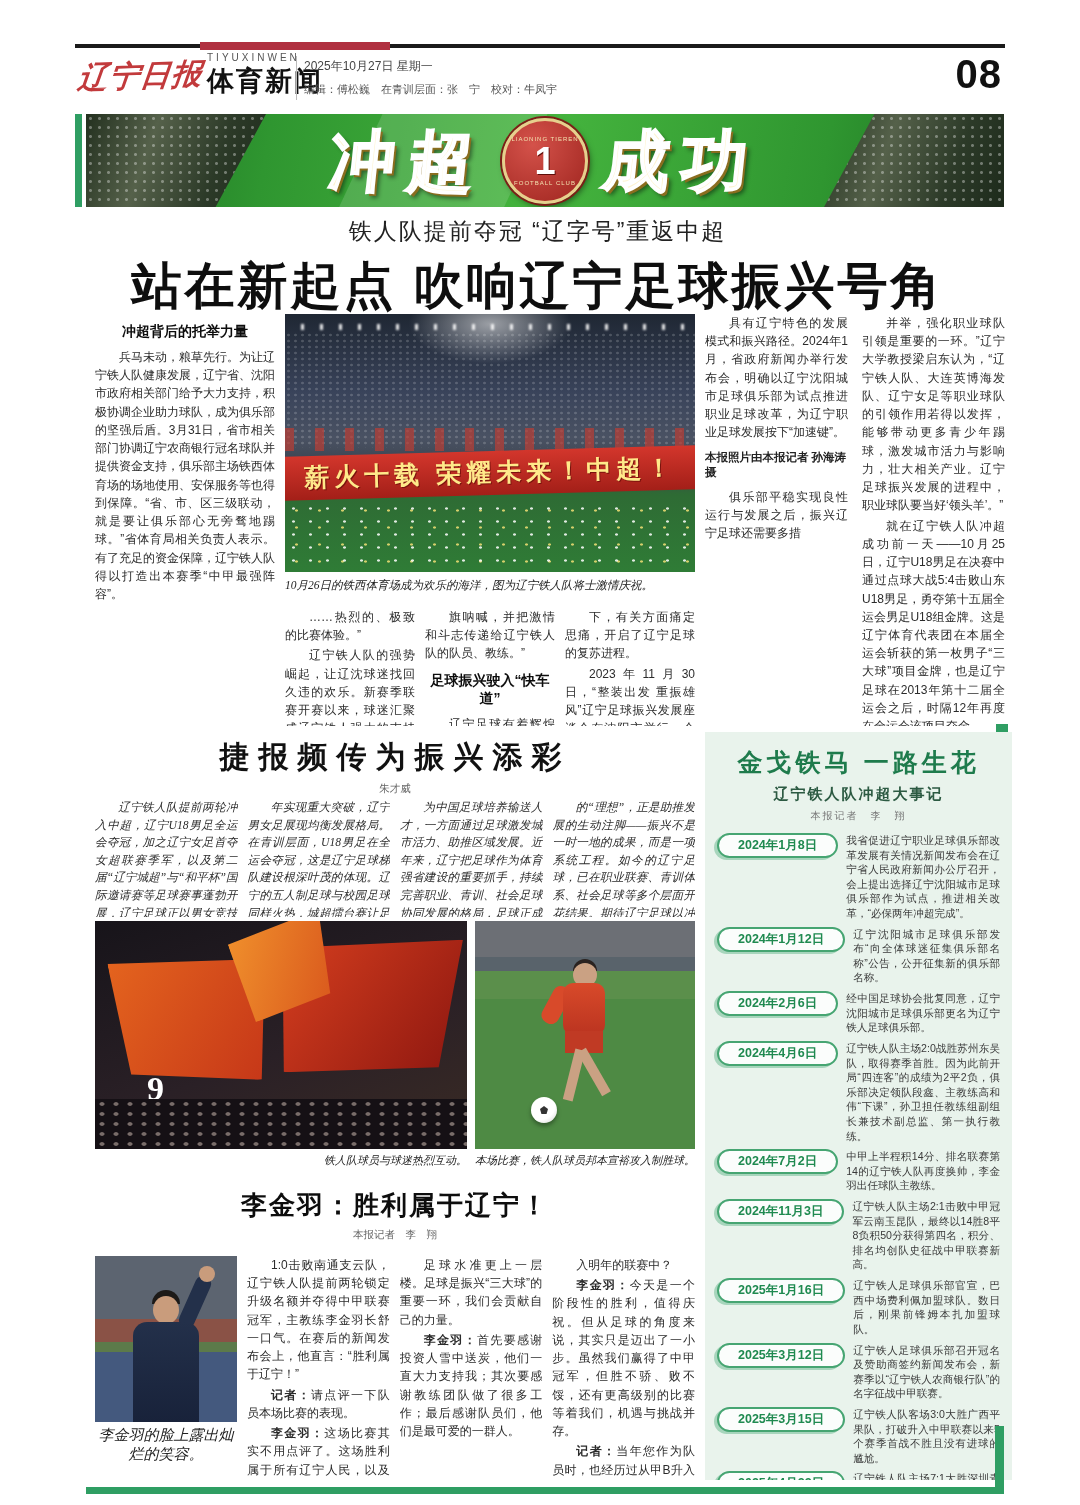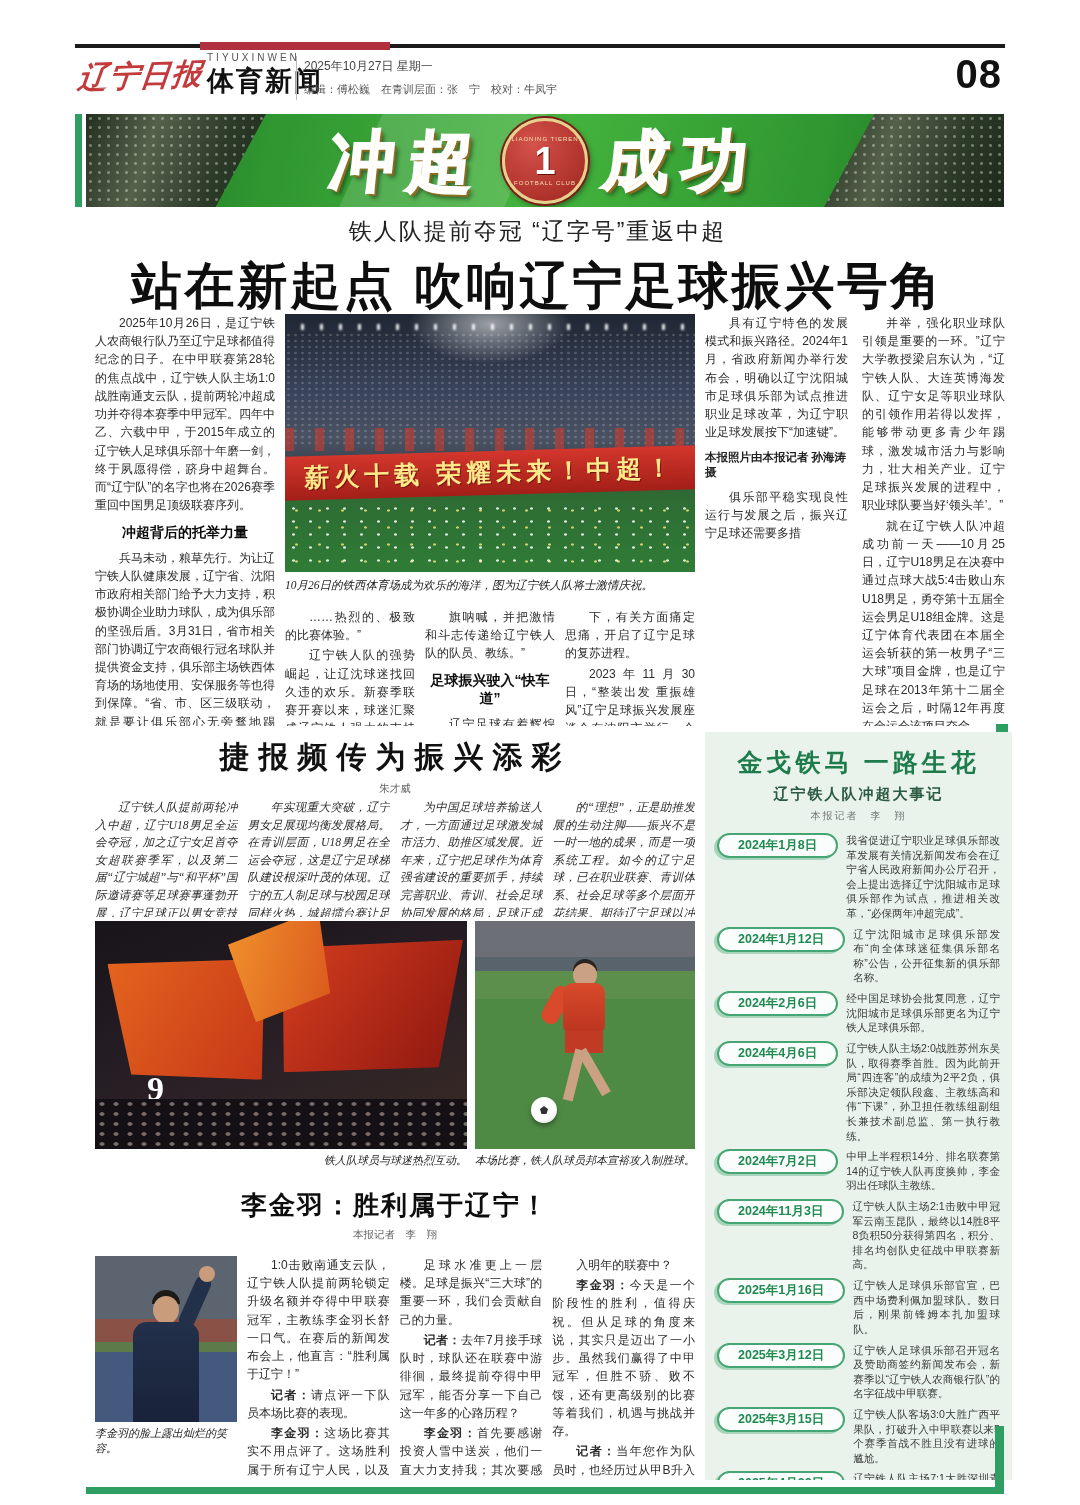--- a/index.html
+++ b/index.html
@@ -150,22 +150,22 @@
   .iv-byline { text-align:center; font-size:10.5px; color:#666; margin-top:5px; }
   .iv-photo { position:absolute; left:0; top:68px; width:142px; height:166px; overflow:hidden;
     background: linear-gradient(#5c6470 0 38%, #8a5246 38% 52%, #5c7a4a 52% 58%, #44597e 58% 100%); }
   .co-head { position:absolute; left:58px; top:40px; width:26px; height:28px; border-radius:50%; background:#c99c7c; }
   .co-hair { position:absolute; left:57px; top:34px; width:28px; height:14px; border-radius:14px 14px 0 0; background:#1d1a18; }
   .co-body { position:absolute; left:38px; top:66px; width:66px; height:100px; border-radius:14px 14px 0 0;
     background: linear-gradient(#23304a,#18223a); }
   .co-arm { position:absolute; left:92px; top:18px; width:16px; height:56px; border-radius:8px;
     background:#23304a; transform:rotate(24deg); }
   .co-fist { position:absolute; left:104px; top:10px; width:16px; height:16px; border-radius:50%; background:#c99c7c; }
-  .iv-photo-caption { position:absolute; left:0; top:238px; width:142px; text-align:left;
-    font-family:"Liberation Serif",serif; font-style:italic; font-size:11px; color:#222; }
+  .iv-photo-caption { position:absolute; left:0; top:238px; width:142px; text-align:center;
+    font-family:"Liberation Serif",serif; font-style:italic; font-size:15px; color:#222; }
   .iv-cols { position:absolute; left:152px; top:68px; width:448px; height:224px; display:flex; gap:10px; }
   .iv-cols .col { flex:1; }
   .iv-cols .body-p b { font-weight:bold; }
 
   
   .sidebar { position:absolute; left:705px; top:732px; width:307px; height:748px;
     background:#e9f3ec; padding:14px 12px 10px; overflow:hidden; }
   .sidebar-corner { position:absolute; left:996px; top:724px; width:12px; height:12px; background:#2f9e63; }
   .tl-title { text-align:center; font-size:25px; font-weight:900; letter-spacing:4px; color:#1e7b4c;
     font-family:"Liberation Serif",serif; }
@@ -213,21 +213,20 @@
   </div>
 
   <div class="headline-block">
     <div class="kicker">铁人队提前夺冠 “辽字号”重返中超</div>
     <div class="main-title">站在新起点 吹响辽宁足球振兴号角</div>
     <div class="byline">本报记者　李　翔</div>
   </div>
 
   <div class="lead">
     <div class="lead-left col">
-        <p class="body-p">2025年10月26日，是辽宁铁人农商银行队乃至辽宁足球都值得纪念的日子。在中甲联赛第28轮的焦点战中，辽宁铁人队主场1:0战胜南通支云队，提前两轮冲超成功并夺得本赛季中甲冠军。四年中乙、六载中甲，于2015年成立的辽宁铁人足球俱乐部十年磨一剑，终于夙愿得偿，跻身中超舞台。而“辽宁队”的名字也将在2026赛季重回中国男足顶级联赛序列。</p>
         <h4 class="col-subhead">冲超背后的托举力量</h4>
         <p class="body-p">兵马未动，粮草先行。为让辽宁铁人队健康发展，辽宁省、沈阳市政府相关部门给予大力支持，积极协调企业助力球队，成为俱乐部的坚强后盾。3月31日，省市相关部门协调辽宁农商银行冠名球队并提供资金支持，俱乐部主场铁西体育场的场地使用、安保服务等也得到保障。“省、市、区三级联动，就是要让俱乐部心无旁骛地踢球。”省体育局相关负责人表示。有了充足的资金保障，辽宁铁人队得以打造出本赛季“中甲最强阵容”。</p>
       </div>
 
     <div class="lead-photo">
       <div class="glow"></div>
       <div class="lights"></div>
       <div class="crowd"></div>
       <div class="players"></div>
       <div class="photo-banner">薪火十载 荣耀未来！中超！</div>
@@ -318,21 +317,20 @@
     </div>
     <div class="iv-photo-caption">李金羽的脸上露出灿烂的笑容。</div>
     <div class="iv-cols">
       <div class="col">
           <p class="body-p">1:0击败南通支云队，辽宁铁人队提前两轮锁定升级名额并夺得中甲联赛冠军，主教练李金羽长舒一口气。在赛后的新闻发布会上，他直言：“胜利属于辽宁！”</p>
           <p class="body-p"><b>记者：</b>请点评一下队员本场比赛的表现。</p>
           <p class="body-p"><b>李金羽：</b>这场比赛其实不用点评了。这场胜利属于所有辽宁人民，以及所有辽宁铁人队的球迷。我们等待了太长时间，我们要为家乡人民献上一份厚礼。</p>
         </div>
       <div class="col">
           <p class="body-p">足球水准更上一层楼。足球是振兴“三大球”的重要一环，我们会贡献自己的力量。</p>
-          <p class="body-p"><b>记者：</b>去年7月接手球队时，球队还在联赛中游徘徊，最终提前夺得中甲冠军，能否分享一下自己这一年多的心路历程？</p>
           <p class="body-p"><b>李金羽：</b>首先要感谢投资人雪中送炭，他们一直大力支持我；其次要感谢教练团队做了很多工作；最后感谢队员们，他们是最可爱的一群人。</p>
         </div>
       <div class="col">
           <p class="body-p">入明年的联赛中？</p>
           <p class="body-p"><b>李金羽：</b>今天是一个阶段性的胜利，值得庆祝。但从足球的角度来说，其实只是迈出了一小步。虽然我们赢得了中甲冠军，但胜不骄、败不馁，还有更高级别的比赛等着我们，机遇与挑战并存。</p>
           <p class="body-p"><b>记者：</b>当年您作为队员时，也经历过从甲B升入甲A，和今天的感受有什么不同？</p>
         </div>
     </div>
   </div>
 

